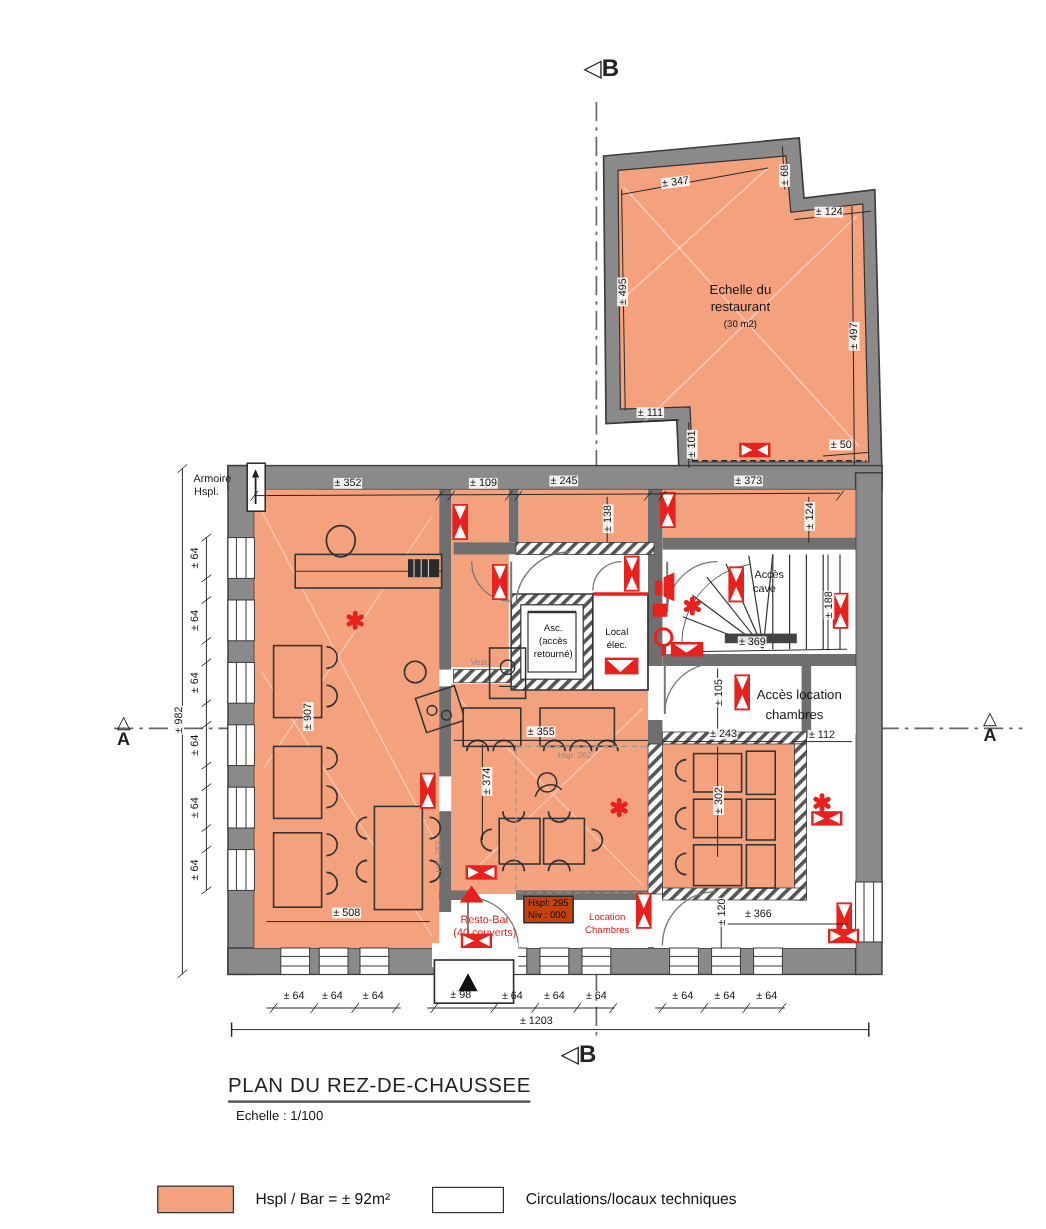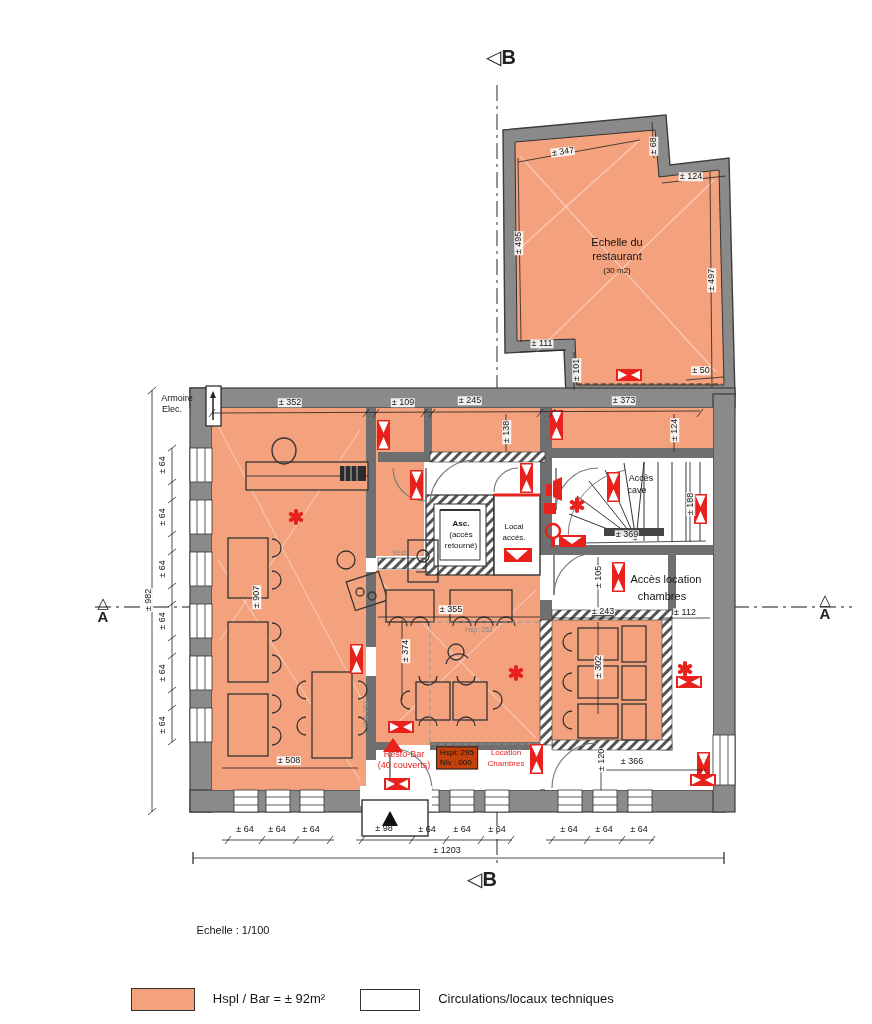--- a/index.html
+++ b/index.html
@@ -6,21 +6,21 @@
   #canvas{position:relative;width:872px;height:1024px;background:#fff;overflow:hidden;
           font-family:"Liberation Sans", sans-serif;color:#111;}
   svg{position:absolute;left:0;top:0;}
   .lbl{position:absolute;transform:translate(-50%,-50%);font-size:9px;line-height:1.05;
        background:rgba(255,255,255,.88);padding:0 1px;white-space:nowrap;color:#151515;}
   .v{transform:translate(-50%,-50%) rotate(-90deg);}
   .r7{transform:translate(-50%,-50%) rotate(-7deg);}
   .nobg{background:none;}
   .fs7{font-size:7px;} .fs8{font-size:8px;text-align:right;} .fs9{font-size:9px;}
   .fs11{font-size:11px;} .fs13{font-size:13px;}
-  .red{color:#e8211d;}
+  .red{color:#e8211d;margin-top:12px;}
   .gray{color:#8a8a8a;}
   .marker{position:absolute;transform:translate(-50%,-50%);text-align:center;line-height:.9;
           background:none;font-weight:bold;color:#222;}
   .marker .tri{font-weight:normal;}
   .hspl-box{position:absolute;transform:translate(-50%,-50%);border:1px solid #222;background:#c2410c;
             padding:1px 3px;font-size:8px;line-height:1.2;text-align:left;white-space:nowrap;}
   .title{position:absolute;font-size:17px;letter-spacing:.5px;color:#222;
          border-bottom:2px solid #555;padding-bottom:2px;}
   .swatch{position:absolute;border:1.5px solid #333;}
 </style>
@@ -438,27 +438,27 @@
 
 <div class="marker" style="left:501px;top:57px;font-size:20px;"><span class="tri">◁</span><span>B</span></div>
 <div class="marker" style="left:482px;top:879px;font-size:20px;"><span class="tri">◁</span><span>B</span></div>
 <div class="marker" style="left:103px;top:609px;font-size:15px;"><span class="tri">△</span><br><span>A</span></div>
 <div class="marker" style="left:825px;top:606px;font-size:15px;"><span class="tri">△</span><br><span>A</span></div>
 
 <div class="lbl nobg fs11" style="left:617px;top:243px;">Echelle du</div>
 <div class="lbl nobg fs11" style="left:617px;top:257px;">restaurant</div>
 <div class="lbl nobg fs8" style="left:617px;top:271px;">(30 m2)</div>
 <div class="lbl nobg fs9" style="left:177px;top:399px;">Armoire</div>
-<div class="lbl nobg fs9" style="left:172px;top:410px;">Elec.</div>
-<div class="lbl nobg fs8" style="left:461px;top:524px;font-weight:bold;">Asc.</div>
+<div class="lbl nobg fs9" style="left:172px;top:410px;">Hspl.</div>
+<div class="lbl nobg fs8" style="left:461px;top:524px;">Asc.</div>
 <div class="lbl nobg fs8" style="left:461px;top:535px;">(accès</div>
 <div class="lbl nobg fs8" style="left:461px;top:546px;">retourné)</div>
 <div class="lbl nobg fs7 gray" style="left:400px;top:553px;">Vest.</div>
 <div class="lbl nobg fs8" style="left:514px;top:527px;">Local</div>
-<div class="lbl nobg fs8" style="left:514px;top:538px;">accès.</div>
+<div class="lbl nobg fs8" style="left:514px;top:538px;">élec.</div>
 <div class="lbl nobg fs9" style="left:641px;top:479px;">Accès</div>
 <div class="lbl nobg fs9" style="left:637px;top:491px;">cave</div>
 <div class="lbl nobg fs11" style="left:666px;top:580px;">Accès location</div>
 <div class="lbl nobg fs11" style="left:662px;top:597px;">chambres</div>
 <div class="lbl nobg fs9 red" style="left:404px;top:755px;">Resto-Bar</div>
 <div class="lbl nobg fs9 red" style="left:404px;top:766px;">(40 couverts)</div>
 <div class="hspl-box" style="left:457px;top:758px;"><span>Hspl: 295</span><br><span>Niv : 000</span></div>
 <div class="lbl nobg fs8 red" style="left:506px;top:753px;">Location</div>
 <div class="lbl nobg fs8 red" style="left:506px;top:764px;">Chambres</div>
 <div class="lbl nobg fs7 gray" style="left:479px;top:630px;">Hsp: 262</div>
@@ -484,37 +484,38 @@
 <div class="lbl v" style="left:163px;top:621px;">± 64</div>
 <div class="lbl v" style="left:163px;top:673px;">± 64</div>
 <div class="lbl v" style="left:163px;top:725px;">± 64</div>
 <div class="lbl v" style="left:149px;top:600px;">± 982</div>
 <div class="lbl v" style="left:257px;top:597px;">± 907</div>
 <div class="lbl" style="left:451px;top:610px;">± 355</div>
 <div class="lbl v" style="left:406px;top:651px;">± 374</div>
 <div class="lbl v" style="left:691px;top:504px;">± 188</div>
 <div class="lbl" style="left:627px;top:535px;">± 369</div>
 <div class="lbl v" style="left:599px;top:577px;">± 105</div>
-<div class="lbl" style="left:603px;top:612px;text-decoration:underline;">± 243</div>
+<div class="lbl" style="left:603px;top:612px;">± 243</div>
 <div class="lbl" style="left:685px;top:613px;">± 112</div>
 <div class="lbl v" style="left:599px;top:667px;">± 302</div>
 <div class="lbl v" style="left:602px;top:760px;">± 120</div>
 <div class="lbl" style="left:632px;top:762px;">± 366</div>
 <div class="lbl" style="left:289px;top:761px;">± 508</div>
 <div class="lbl nobg" style="left:245px;top:830px;">± 64</div>
 <div class="lbl nobg" style="left:277px;top:830px;">± 64</div>
 <div class="lbl nobg" style="left:311px;top:830px;">± 64</div>
 <div class="lbl nobg" style="left:384px;top:829px;">± 98</div>
 <div class="lbl nobg" style="left:427px;top:830px;">± 64</div>
 <div class="lbl nobg" style="left:462px;top:830px;">± 64</div>
 <div class="lbl nobg" style="left:497px;top:830px;">± 64</div>
 <div class="lbl nobg" style="left:569px;top:830px;">± 64</div>
 <div class="lbl nobg" style="left:604px;top:830px;">± 64</div>
 <div class="lbl nobg" style="left:639px;top:830px;">± 64</div>
 <div class="lbl nobg" style="left:447px;top:851px;">± 1203</div>
 
+<div class="title" style="left:190px;top:895px;">PLAN DU REZ-DE-CHAUSSEE</div>
 <div class="lbl nobg fs11" style="left:233px;top:931px;">Echelle : 1/100</div>
 <div class="swatch" style="left:131px;top:988px;width:62px;height:21px;background:#F4A17E;"></div>
 <div class="lbl nobg fs13" style="left:269px;top:999px;">Hspl / Bar = ± 92m²</div>
 <div class="swatch" style="left:360px;top:989px;width:58px;height:20px;background:#ffffff;"></div>
 <div class="lbl nobg fs13" style="left:526px;top:999px;">Circulations/locaux techniques</div>
 
 </div>
 
 </body></html>

